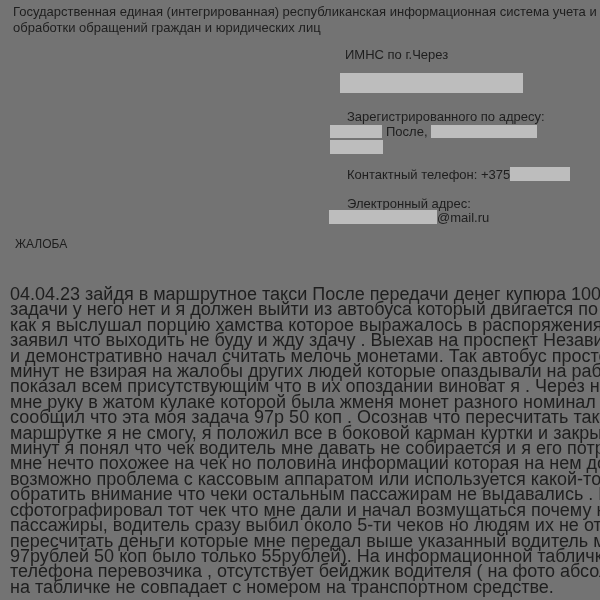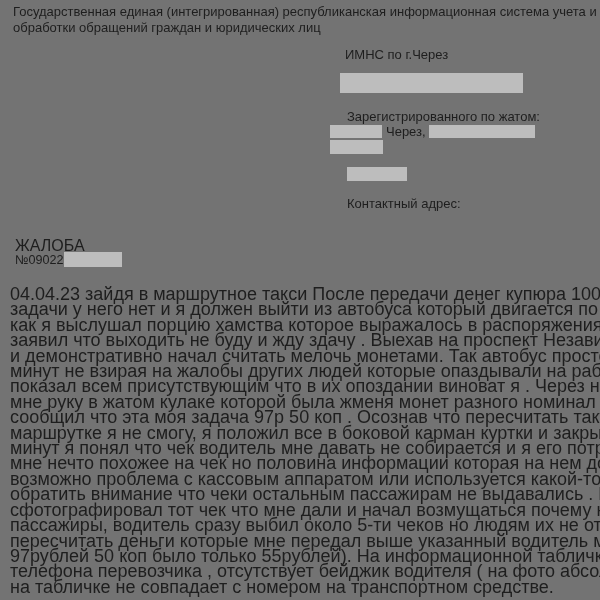--- a/index.html
+++ b/index.html
@@ -47,21 +47,21 @@
     background: #bdbdbd;
     height: 13px;
     vertical-align: -2px;
   }
   .red-addr-a { width: 52px; margin-right: 4px; }
   .red-addr-b { width: 106px; margin-left: 3px; }
   .red-phone { width: 60px; height: 14px; }
   .red-email { width: 108px; height: 14px; }
   .red-number { width: 58px; height: 15px; vertical-align: -3px; }
 
-  .complaint-title { left: 15px; top: 237px; font-size: 16px; }
+  .complaint-title { left: 15px; top: 237px; font-size: 12px; }
   .complaint-number-line { left: 15px; top: 252px; font-size: 12.6px; }
 
   .body-text {
     left: 10px;
     top: 287px;
     font-size: 18px;
     line-height: 15.4px;
   }
 </style>
 </head>
@@ -69,40 +69,40 @@
 
 <div class="page">
 
   <div class="abs header-text pre">Государственная единая (интегрированная) республиканская информационная система учета и
 обработки обращений граждан и юридических лиц</div>
 
   <div class="abs recipient-org">ИМНС по г.Через</div>
 
   <div class="abs redaction-block red-recipient-name"></div>
 
-  <div class="abs registered-label">Зарегистрированного по жатом:</div>
+  <div class="abs registered-label">Зарегистрированного по адресу:</div>
 
   <div class="abs address-line-1">
-    <span class="redact-inline red-addr-a"></span><span>Через,</span><span class="redact-inline red-addr-b"></span>
+    <span class="redact-inline red-addr-a"></span><span>После,</span><span class="redact-inline red-addr-b"></span>
   </div>
 
   <div class="abs redaction-block red-address-2"></div>
 
   <div class="abs phone-line">
-    <span class="redact-inline red-phone"></span>
+    <span>Контактный телефон: +375</span><span class="redact-inline red-phone"></span>
   </div>
 
-  <div class="abs email-label">Контактный адрес:</div>
+  <div class="abs email-label">Электронный адрес:</div>
 
+  <div class="abs email-line">
+    <span class="redact-inline red-email"></span><span>@mail.ru</span>
+  </div>
 
   <div class="abs complaint-title">ЖАЛОБА</div>
 
-  <div class="abs complaint-number-line">
-    <span>№09022</span><span class="redact-inline red-number"></span>
-  </div>
 
   <div class="abs body-text pre">04.04.23 зайдя в маршрутное такси После передачи денег купюра 100 рублей. Водитель заявил что
 задачи у него нет и я должен выйти из автобуса который двигается по маршруту 1076 . После того
 как я выслушал порцию хамства которое выражалось в распоряжениях что мне делать и куда идти . Я
 заявил что выходить не буду и жду здачу . Выехав на проспект Независимости водитель остановился
 и демонстративно начал считать мелочь монетами. Так автобус простоял на остановке около 7-ми
 минут не взирая на жалобы других людей которые опаздывали на работу . Тем самым водитель
 показал всем присутствующим что в их опоздании виноват я . Через некоторое время он протянул
 мне руку в жатом кулаке которой была жменя монет разного номинал от 1 копейки до 2-х рублей и
 сообщил что эта моя задача 97р 50 коп . Осознав что пересчитать такую кучу монет в трясущейся

